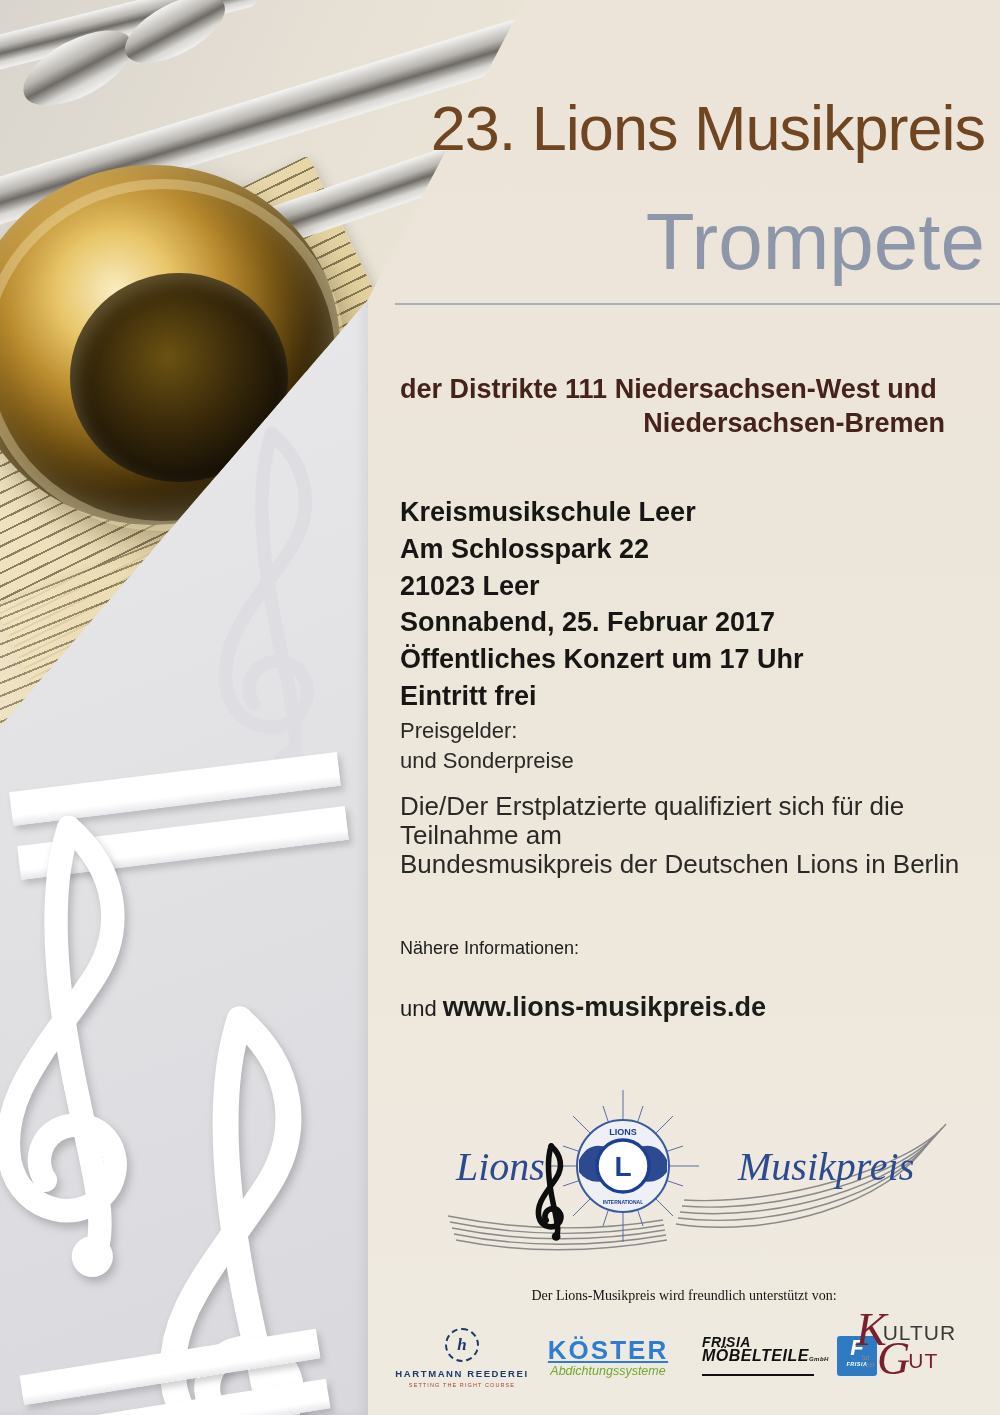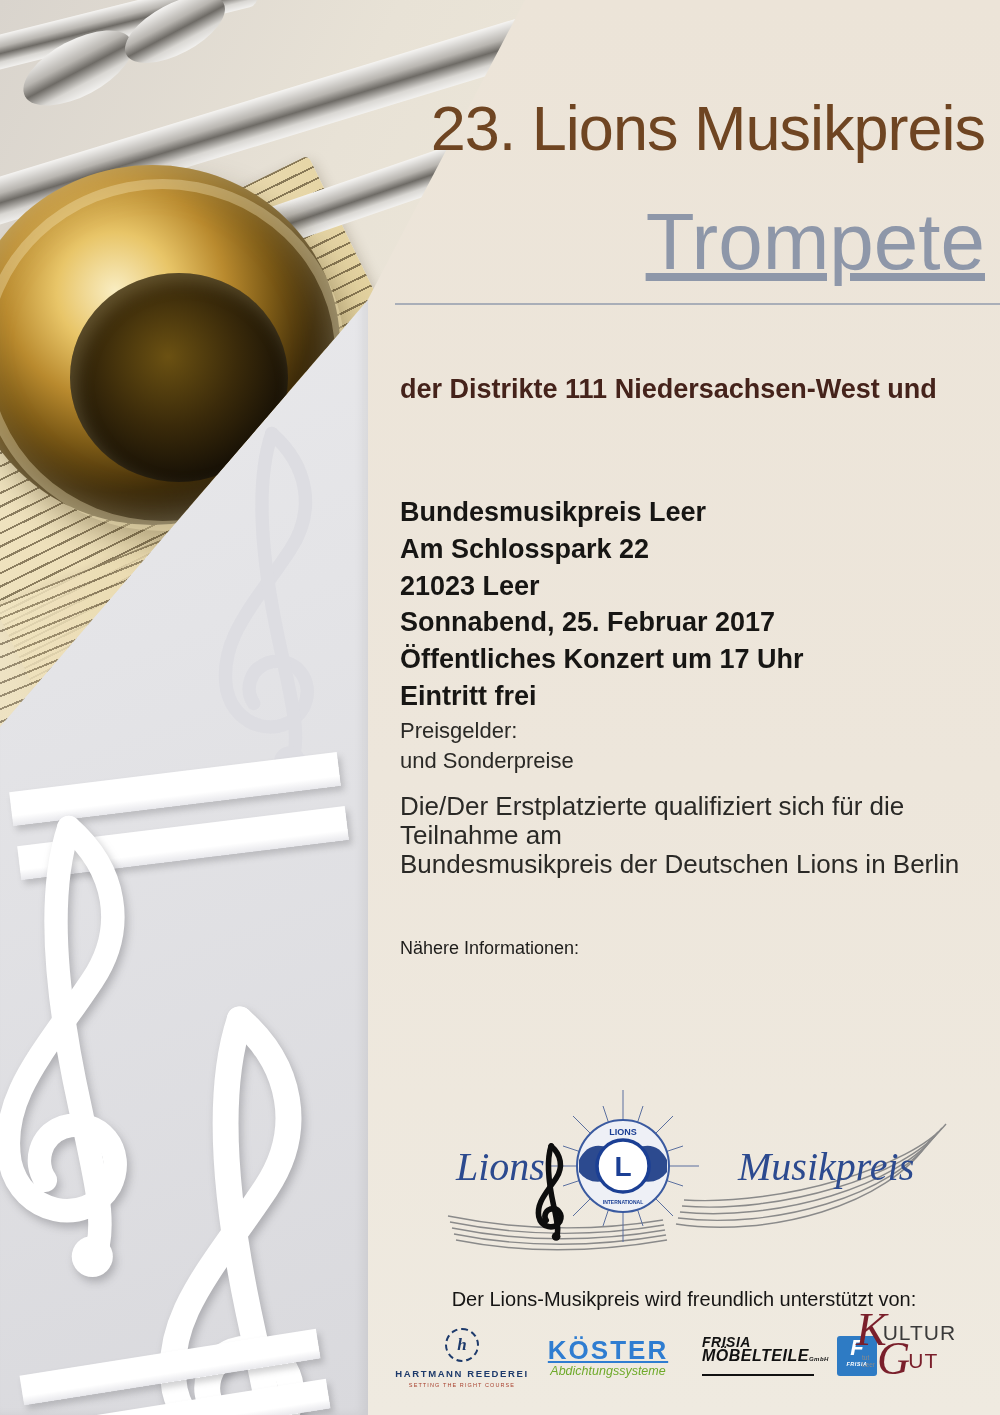--- a/index.html
+++ b/index.html
@@ -37,36 +37,36 @@
     background:radial-gradient(circle at 40% 35%,#f9edc2 0%,#e8c568 18%,#b98a2e 34%,#7c5a16 48%,#3c2a08 62%,#171107 78%,#2a1d08 100%);
     box-shadow:inset 0 0 40px rgba(255,240,190,.5),12px 18px 30px rgba(70,55,20,.35);}
   #bell-mouth{position:absolute;left:28%;top:30%;width:58%;height:58%;border-radius:50%;
     background:radial-gradient(circle at 45% 40%,#6b5112 0%,#3a2a0a 40%,#120d05 75%,#241806 100%);
     box-shadow:inset 6px 8px 18px rgba(255,230,160,.25);}
   #bell-rim{position:absolute;left:4%;top:4%;width:92%;height:92%;border-radius:50%;
     border:10px solid rgba(250,235,190,.35);}
   
   .rt{position:absolute;}
   #title{right:15px;top:92px;font-size:63px;letter-spacing:-1px;color:#6f4522;white-space:nowrap;}
-  #instrument{right:15px;top:196px;font-size:80px;letter-spacing:0;color:#8e97a9;white-space:nowrap;text-decoration:underline;}
+  #instrument{right:15px;top:196px;font-size:80px;letter-spacing:0;color:#8e97a9;white-space:nowrap;}
   #rule{left:395px;right:0;top:303px;height:2px;background:#a9aeb8;}
   #districts{left:400px;top:372px;width:545px;font-weight:bold;font-size:27px;line-height:34px;color:#45231b;}
   #districts .r{text-align:right;}
   #venue{left:400px;top:494px;font-weight:bold;font-size:27px;line-height:37px;color:#171614;}
   #event{left:400px;top:604px;font-weight:bold;font-size:27px;line-height:37px;color:#171614;}
   #prizes{left:400px;top:716px;font-size:22px;line-height:30px;color:#2a2926;}
   #qualification{left:400px;top:792px;font-size:26px;line-height:29px;color:#2a2926;}
   #info-heading{left:400px;top:918px;font-size:18px;color:#1d1c1a;margin-top:20px;}
   #info-emails{left:400px;top:950px;font-size:27px;font-weight:bold;color:#171614;}
   #info-web{left:400px;top:992px;font-size:22px;color:#1d1c1a;}
   #info-web b{font-size:27px;}
   
   #logo{position:absolute;left:438px;top:1088px;width:525px;height:185px;}
   
-  #supporters-heading{left:368px;right:0;top:1288px;text-align:center;font-size:20px;color:#161514;}
+  #supporters-heading{left:368px;right:0;top:1288px;text-align:center;font-size:14px;color:#161514;font-family:Liberation Serif, serif;}
   .sponsor{position:absolute;display:flex;flex-direction:column;align-items:center;}
   
   #hartmann{left:398px;top:1328px;width:128px;}
   #hartmann .circ{width:30px;height:30px;border:2px dashed #1d3a6b;border-radius:50%;
     display:flex;align-items:center;justify-content:center;margin-bottom:6px;}
   #hartmann .circ span{font-family:"Liberation Serif",serif;font-style:italic;font-weight:bold;font-size:17px;color:#1d3a6b;}
   #hartmann .nm{font-size:9.5px;font-weight:bold;letter-spacing:1.6px;color:#1d3a6b;white-space:nowrap;}
   #hartmann .tg{font-size:5.5px;letter-spacing:1.1px;color:#a8402e;margin-top:3px;white-space:nowrap;}
   
   #koester{left:543px;top:1337px;width:130px;}
@@ -138,24 +138,25 @@
       <div id="bell-mouth"></div>
     </div>
   </div>
 
   <div class="rt" id="title">23. Lions Musikpreis</div>
   <div class="rt" id="instrument">Trompete</div>
   <div class="rt" id="rule"></div>
 
   <div class="rt" id="districts">
     <div>der Distrikte 111 Niedersachsen-West und</div>
+    <div class="r">Niedersachsen-Bremen</div>
   </div>
 
   <div class="rt" id="venue">
-    <div>Bundesmusikpreis Leer</div>
+    <div>Kreismusikschule Leer</div>
     <div>Am Schlosspark 22</div>
     <div>21023 Leer</div>
   </div>
 
   <div class="rt" id="event">
     <div>Sonnabend, 25. Februar 2017</div>
     <div>Öffentliches Konzert um 17 Uhr</div>
     <div>Eintritt frei</div>
   </div>
 
@@ -163,20 +164,24 @@
     <div>Preisgelder:</div>
     <div>und Sonderpreise</div>
   </div>
 
   <div class="rt" id="qualification">
     <div>Die/Der Erstplatzierte qualifiziert sich für die Teilnahme am</div>
     <div>Bundesmusikpreis der Deutschen Lions in Berlin</div>
   </div>
 
   <div class="rt" id="info-heading">Nähere Informationen:</div>
+  <div class="rt" id="info-web">
+    <span>und</span>
+    <b>www.lions-musikpreis.de</b>
+  </div>
 
   <svg id="logo" viewBox="0 0 525 185">
 
     <g stroke="#8a8a8a" stroke-width="1.4" fill="none">
       <path d="M10 128 C70 140 140 146 225 132"></path>
       <path d="M12 134 C72 146 142 151 226 137"></path>
       <path d="M14 140 C74 152 144 156 227 142"></path>
       <path d="M16 146 C76 158 146 161 228 147"></path>
       <path d="M18 152 C78 164 148 166 229 152"></path>
       <path d="M238 136 C330 150 450 118 492 52"></path>

